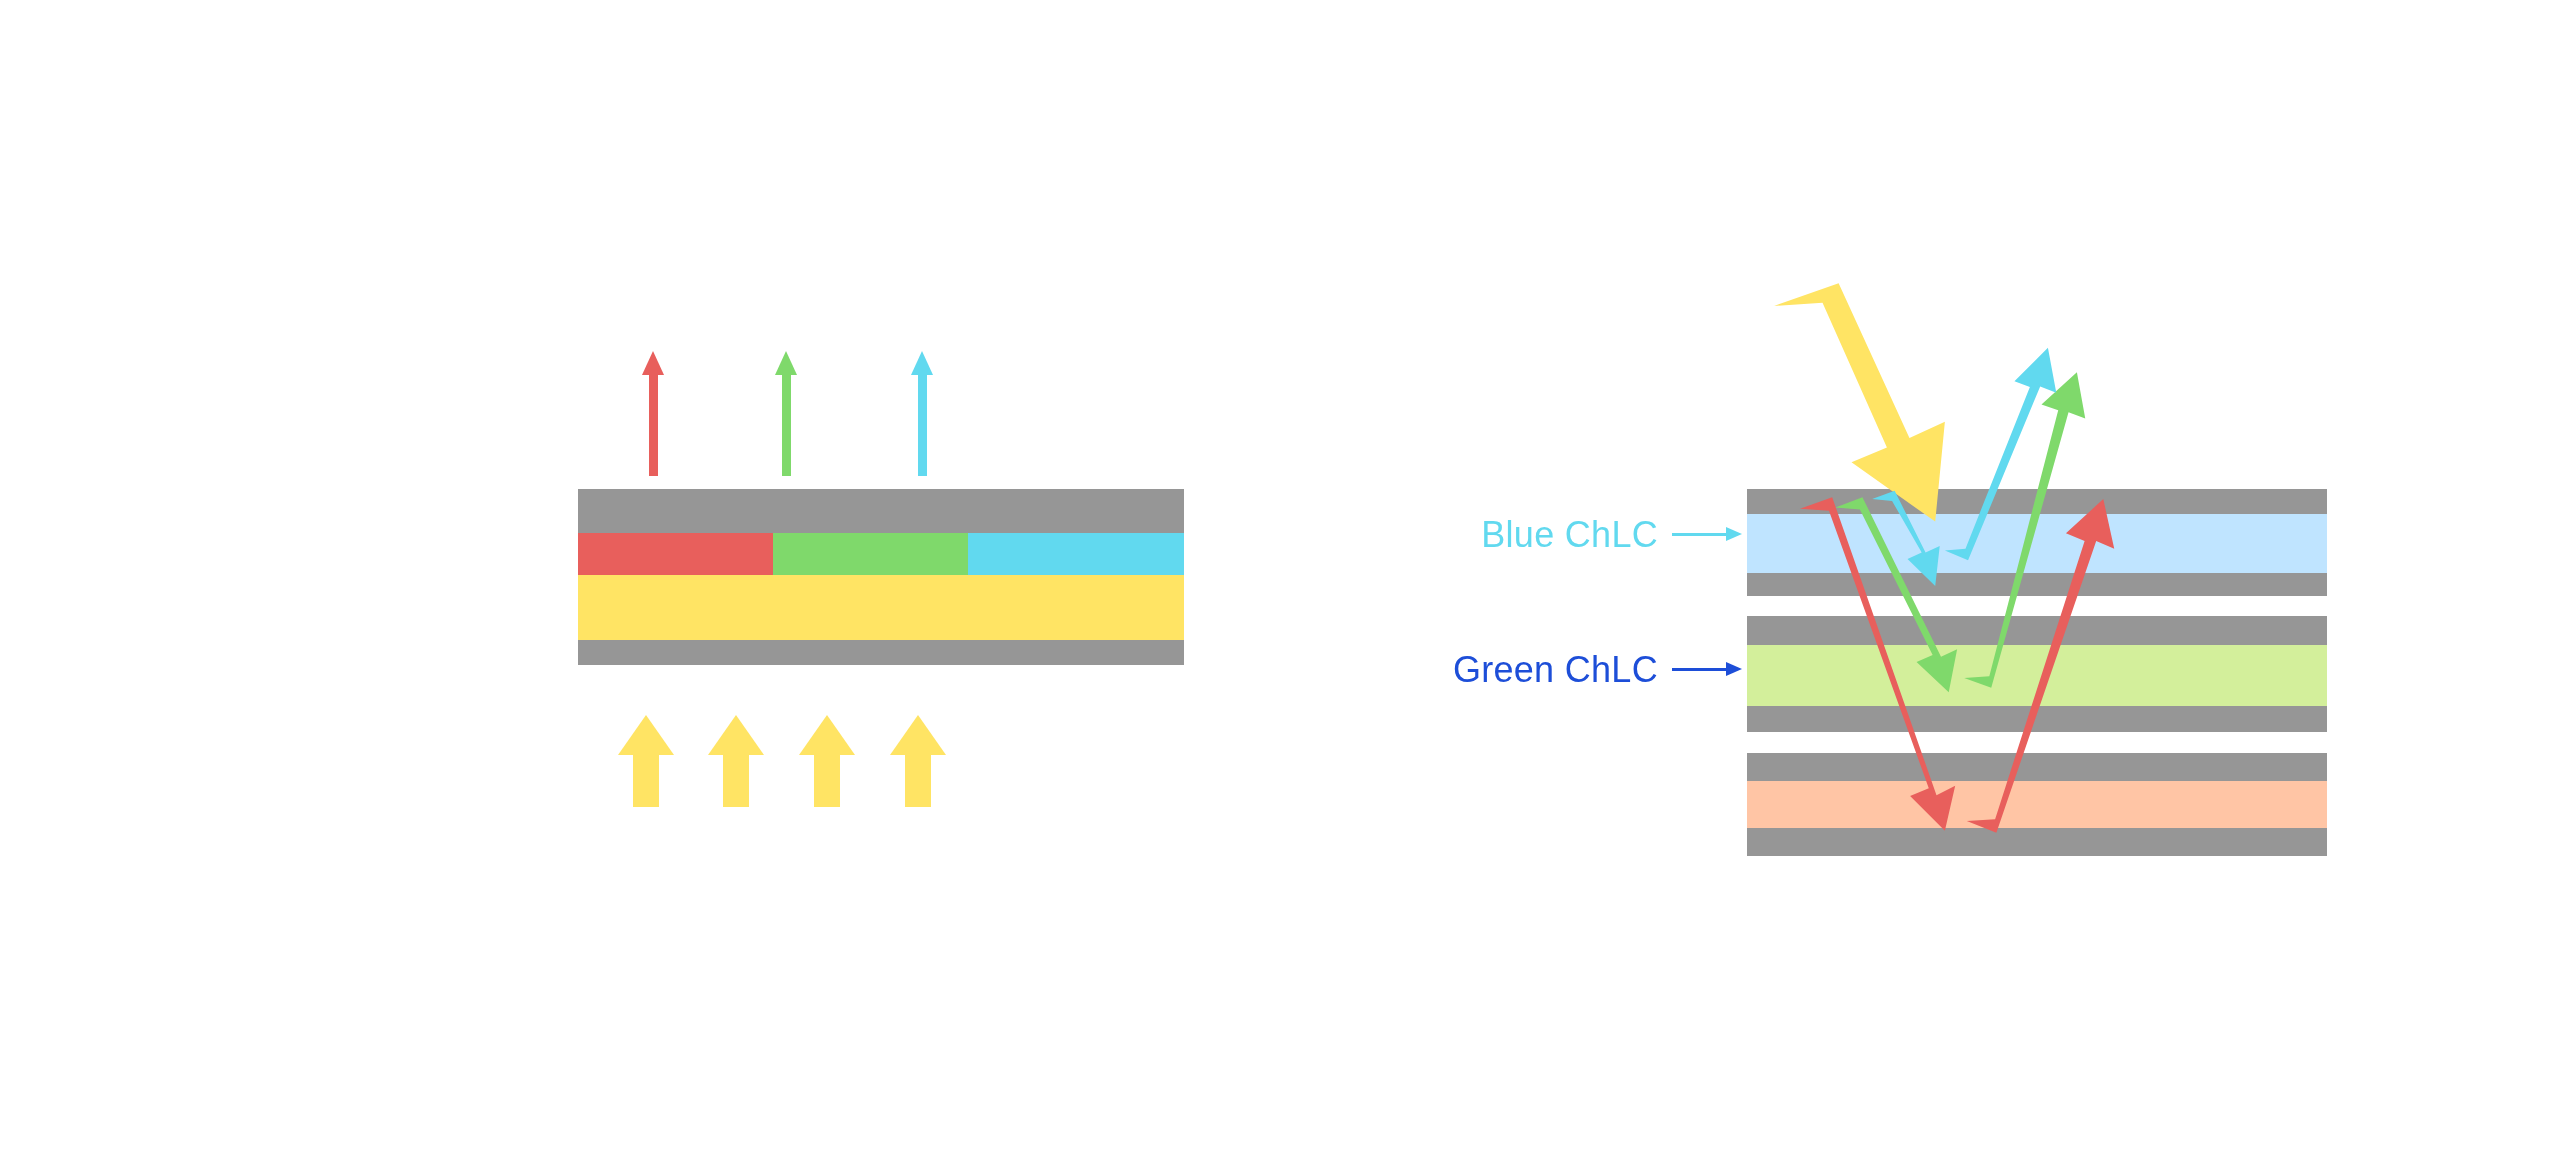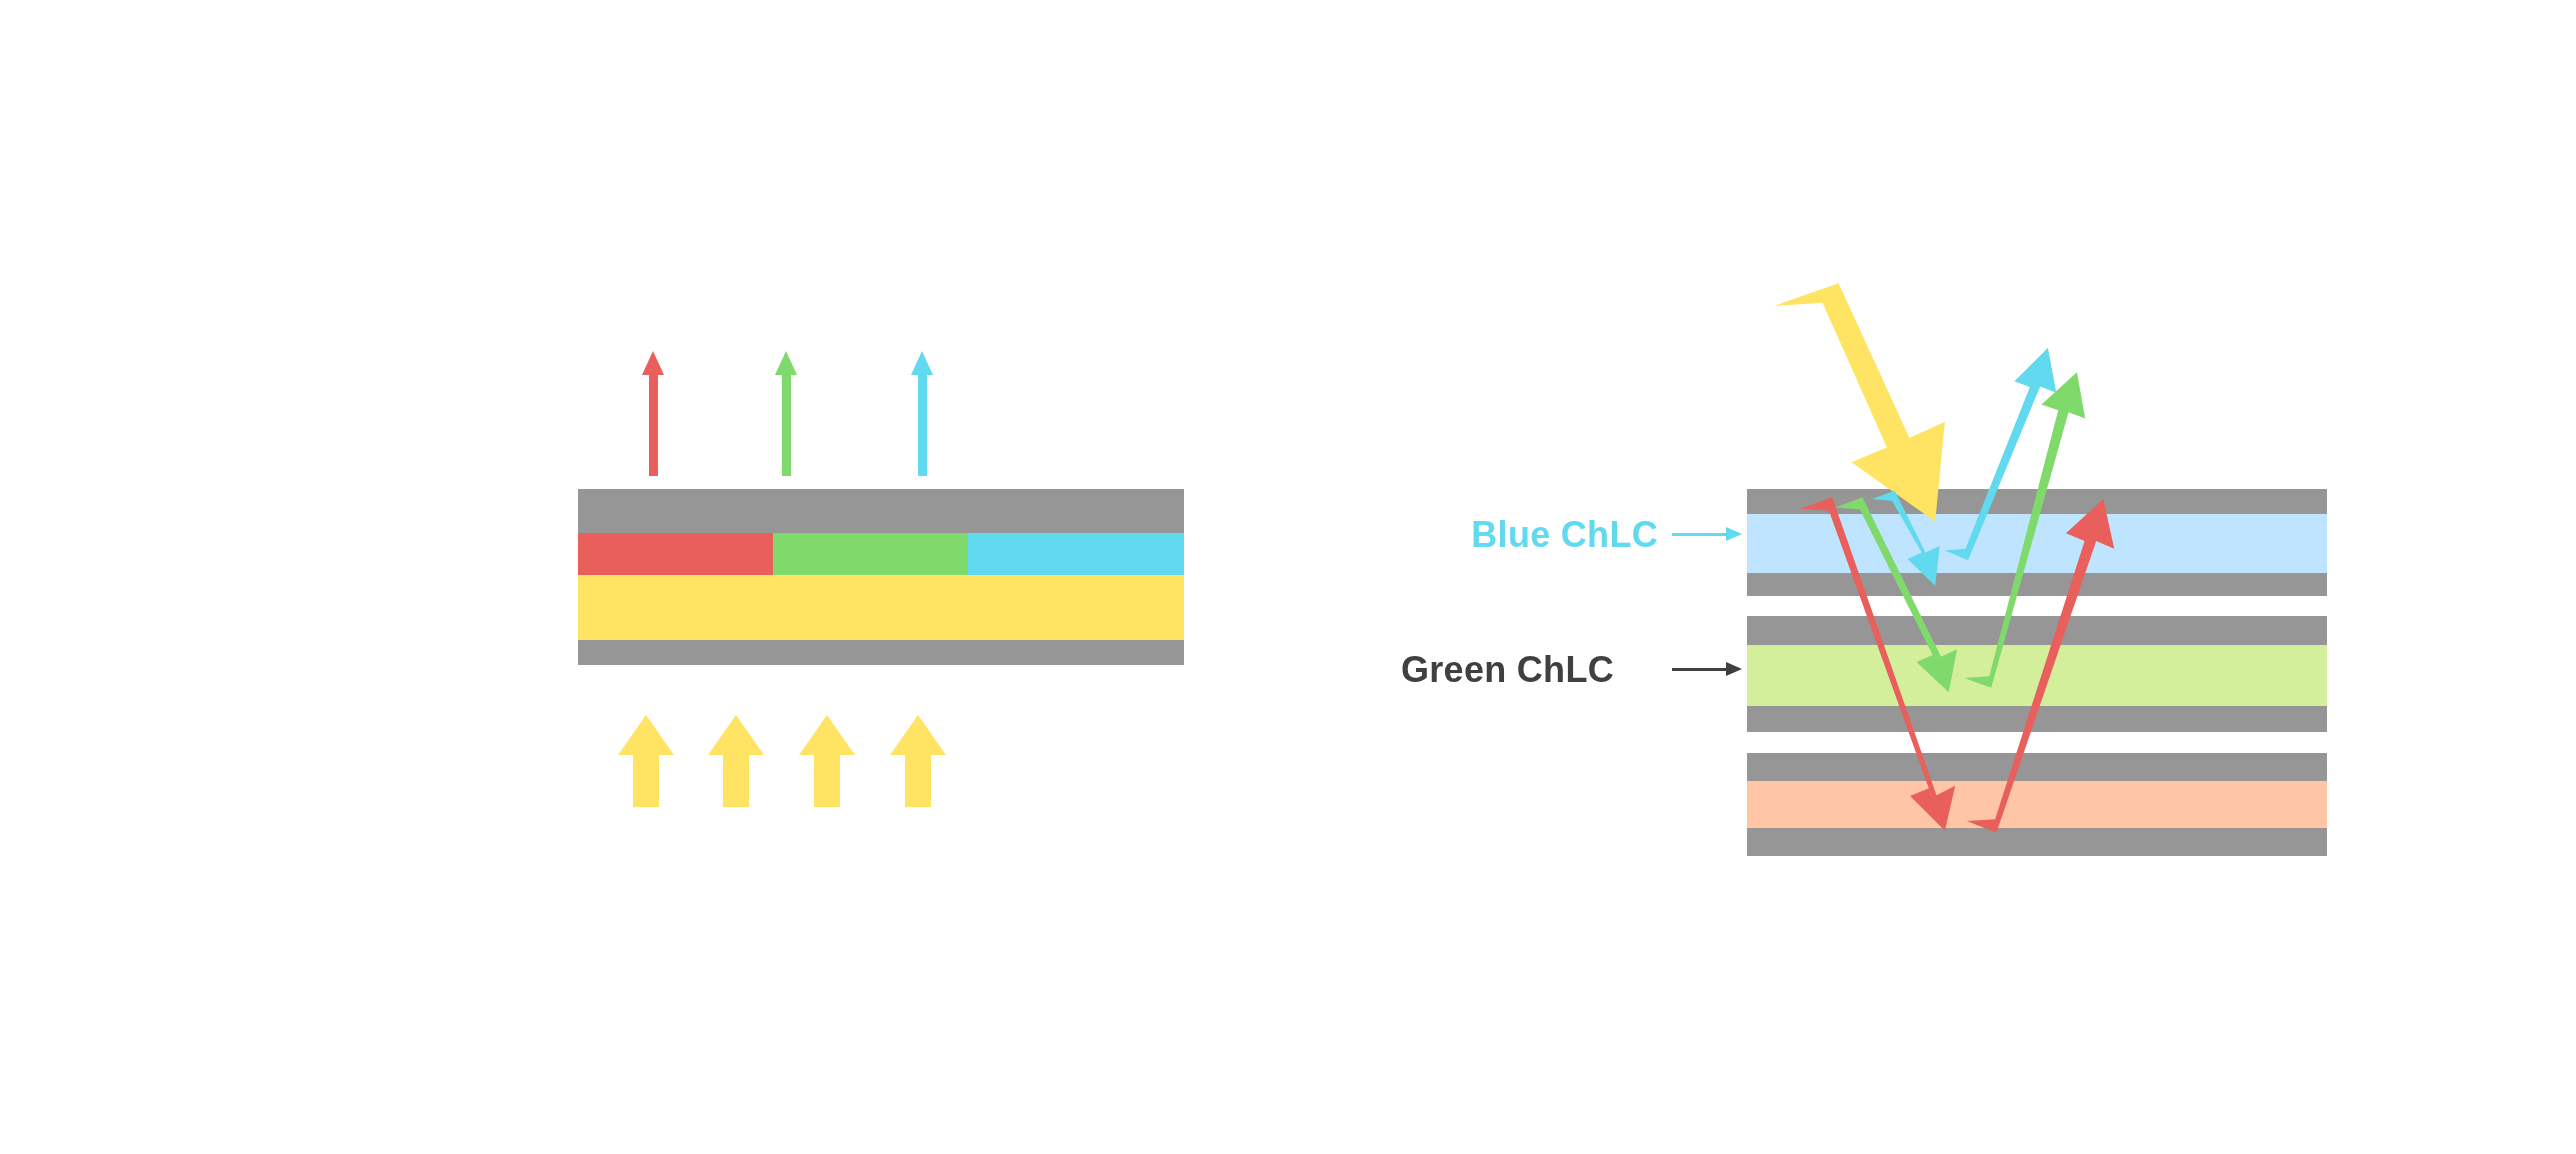--- a/index.html
+++ b/index.html
@@ -90,21 +90,21 @@
     left: 0; top: 0;
     width: 0; height: 0;
     border-left: 28px solid transparent;
     border-right: 28px solid transparent;
     border-bottom: 40px solid currentColor;
   }
 
   
   #panel-right {
     left: 1288px; top: 0;
-    width: 1288px; height: 1024px; font-weight: bold;
+    width: 1288px; height: 1024px;
   }
   #right-stack {
     position: absolute;
     left: 459px;      
     top: 489px;
     width: 580px;
     height: 367px;
   }
   #right-stack .rlayer {
     position: absolute;
@@ -221,21 +221,21 @@
       <div class="rlayer lg" style="top:339px; height:28px;"></div>
     </div>
 
     <div class="chlc-label" style="left:97px; top:515px; width:357px; height:39px; color:#61d9ef;">
       <span class="lbl-text">Blue ChLC</span>
       <span class="lbl-arrow">
         <span class="ln"></span>
           <span class="tip"></span>
       </span>
     </div>
-    <div class="chlc-label" style="left:97px; top:650px; width:357px; height:39px; color:#404040;gap:44px;">
+    <div class="chlc-label" style="left:97px; top:650px; width:357px; height:39px; color:#1d4ed8;">
       <span class="lbl-text">Green ChLC</span>
       <span class="lbl-arrow">
         <span class="ln"></span>
           <span class="tip"></span>
       </span>
     </div>
 
     <svg class="ov" viewBox="0 0 2000 1792">
 
       <g>

